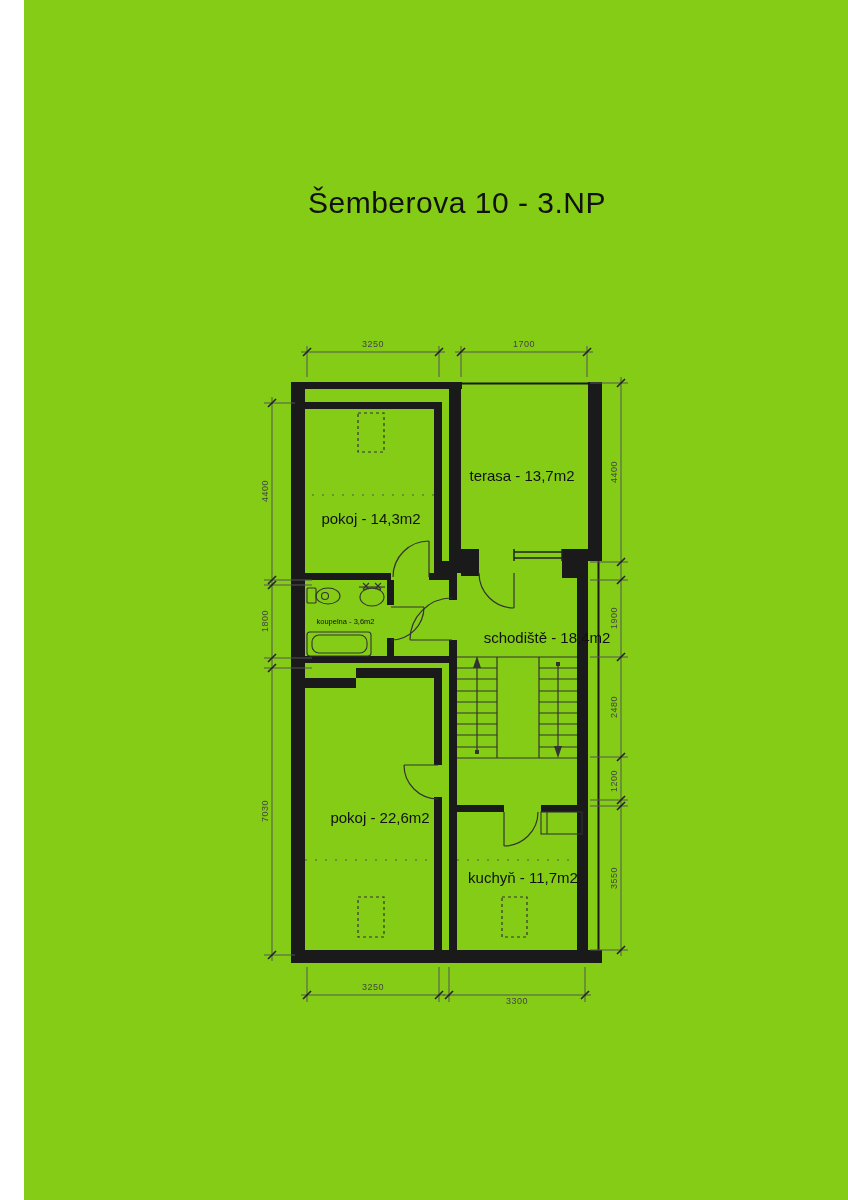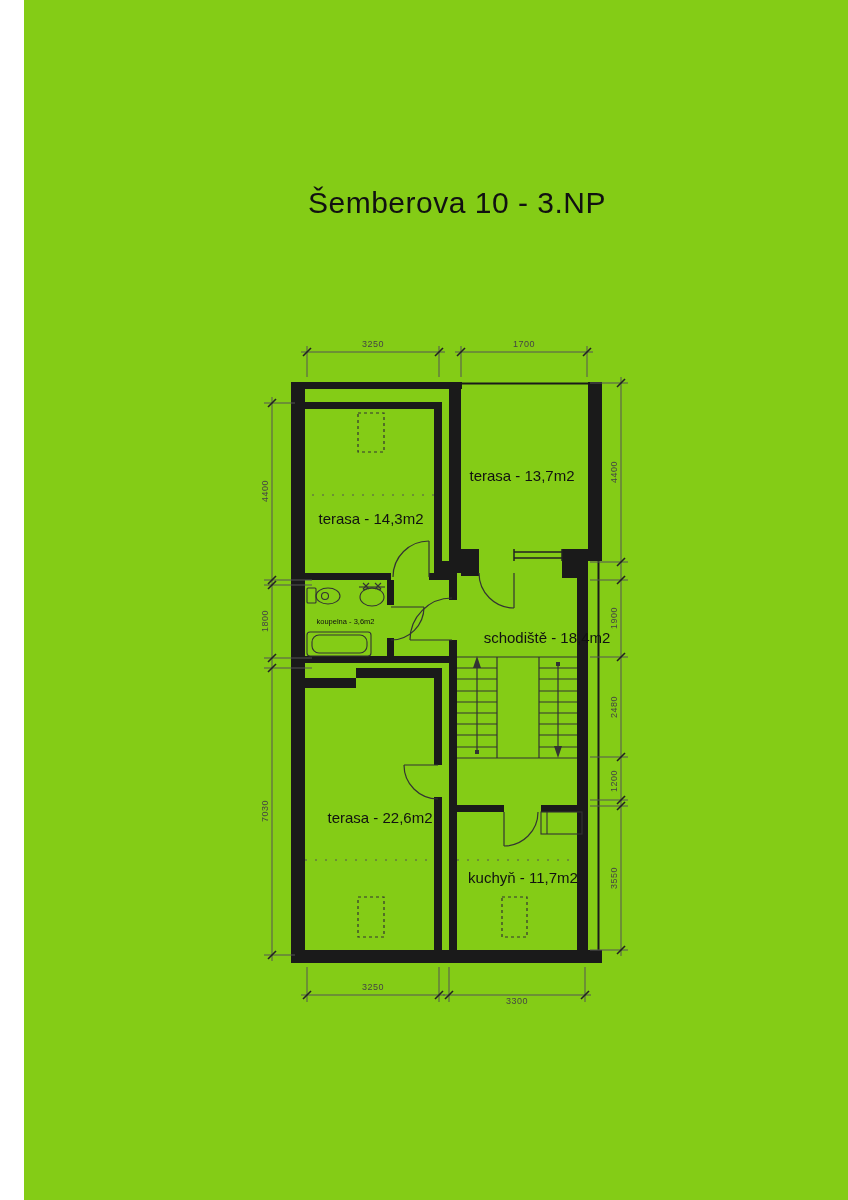--- a/index.html
+++ b/index.html
@@ -254,25 +254,25 @@
       <line x1="593" y1="566" x2="601" y2="558"></line>
       <line x1="593" y1="584" x2="601" y2="576"></line>
       <line x1="593" y1="661" x2="601" y2="653"></line>
       <line x1="593" y1="761" x2="601" y2="753"></line>
       <line x1="593" y1="804" x2="601" y2="796"></line>
       <line x1="593" y1="810" x2="601" y2="802"></line>
       <line x1="593" y1="954" x2="601" y2="946"></line>
     </g>
   </svg>
 
-  <div class="room-label" style="left:347px;top:518px;">terasa - 14,3m2</div>
+  <div class="room-label" style="left:347px;top:518px;">pokoj - 14,3m2</div>
   <div class="room-label" style="left:498px;top:475px;">terasa - 13,7m2</div>
   <div class="room-label small" style="left:316px;top:621px;padding-left:11px;">koupelna - 3,6m2</div>
   <div class="room-label" style="left:523px;top:637px;">schodiště - 18,4m2</div>
-  <div class="room-label" style="left:356px;top:817px;">terasa - 22,6m2</div>
+  <div class="room-label" style="left:356px;top:817px;">pokoj - 22,6m2</div>
   <div class="room-label" style="left:499px;top:877px;">kuchyň - 11,7m2</div>
 
   <span class="dim-label" style="left:349px;top:344px;">3250</span>
   <span class="dim-label" style="left:500px;top:344px;">1700</span>
 
   <span class="dim-label" style="left:349px;top:987px;">3250</span>
   <span class="dim-label" style="left:493px;top:1001px;">3300</span>
 
   <span class="dim-label vert" style="left:241px;top:491px;">4400</span>
   <span class="dim-label vert" style="left:241px;top:621px;">1800</span>

